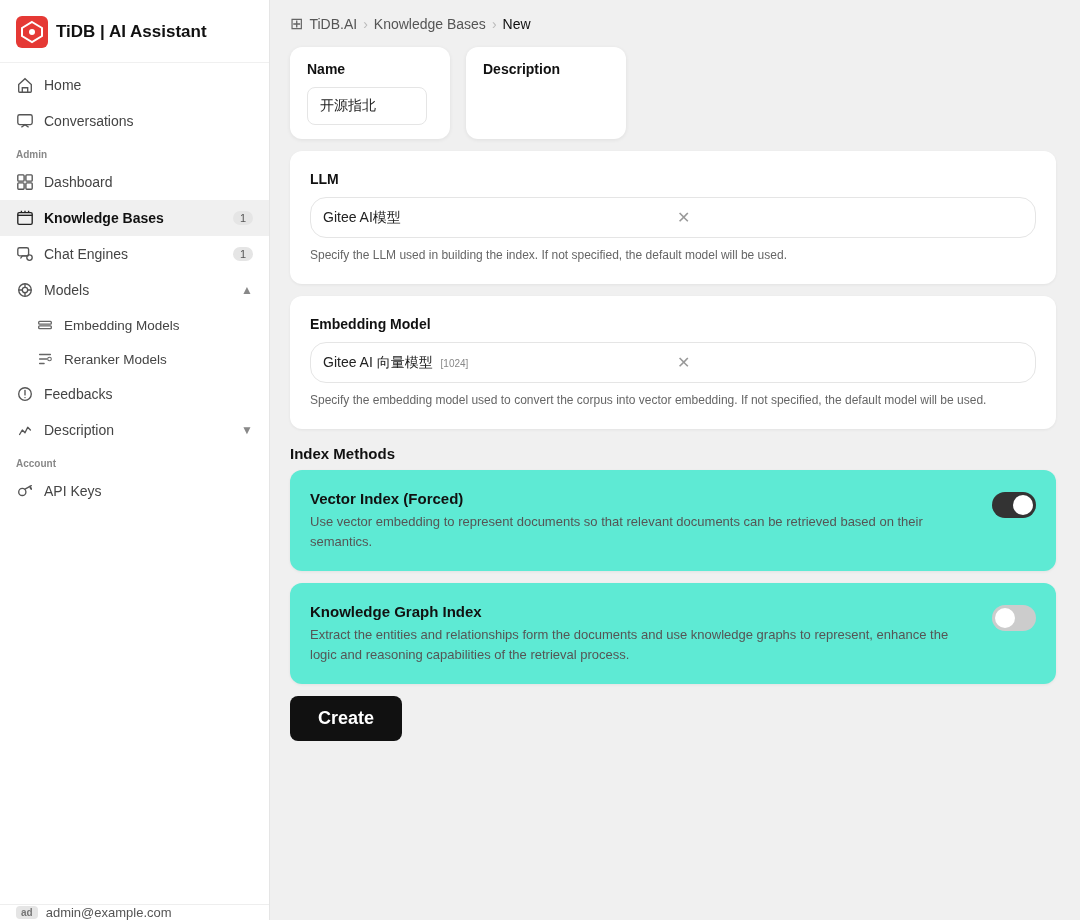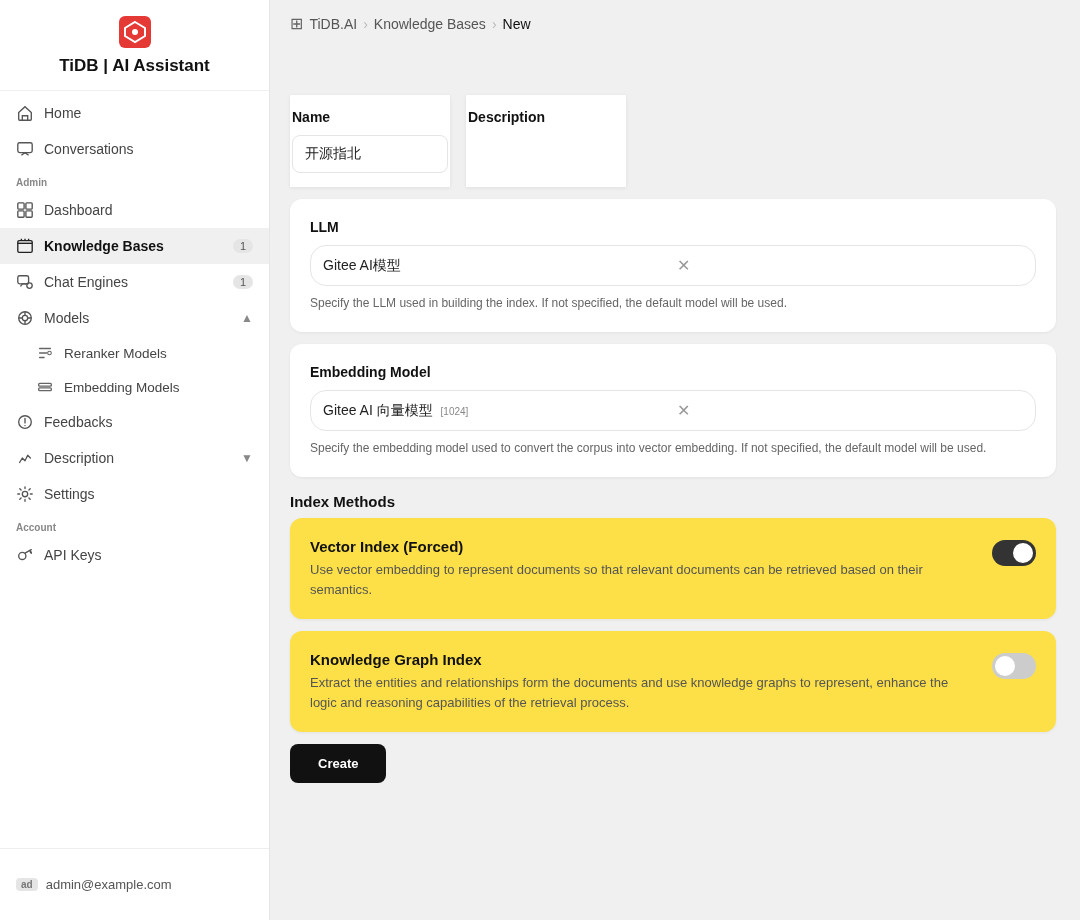--- a/index.html
+++ b/index.html
@@ -23,21 +23,20 @@
       flex-direction: column;
       height: 100%;
     }
 
     .sidebar-header {
       display: flex;
       align-items: center;
       gap: 8px;
       padding: 16px 16px 14px 16px;
       border-bottom: 1px solid #f0f0f0;
-      flex-direction: column;
     }
 
     .logo-icon {
       width: 32px;
       height: 32px;
     }
 
     .sidebar-header-title {
       font-size: 17px;
       font-weight: 600;
@@ -125,21 +124,21 @@
       align-items: center;
       gap: 10px;
       padding: 8px 16px 8px 36px;
       cursor: pointer;
       color: #444;
       font-size: 13.5px;
     }
 
     .sidebar-footer {
       border-top: 1px solid #eee;
-      padding: 28px 16px;
+      padding: 0 16px;
       display: flex;
       align-items: center;
       gap: 8px;
       font-size: 13px;
       color: #555;
     }
 
     .footer-badge {
       font-size: 10px;
       background: #e5e5e5;
@@ -195,25 +194,24 @@
     }
 
     .name-desc-row {
       display: flex;
       gap: 16px;
       margin-bottom: 12px;
     }
 
     .nd-card {
       background: #fff;
-      border-radius: 1px;
-      padding: 14px 2px;
+      border-radius: 12px;
+      padding: 14px 17px;
       box-shadow: 0 1px 4px rgba(0,0,0,0.07);
       min-width: 160px;
-      margin-top: 48px;
     }
 
     .main-card {
       background: #fff;
       border-radius: 12px;
       padding: 20px;
       margin-bottom: 12px;
       box-shadow: 0 1px 3px rgba(0,0,0,0.06);
     }
 
@@ -248,21 +246,21 @@
     }
 
     .section-title {
       font-size: 15px;
       font-weight: 700;
       color: #111;
       margin-bottom: 14px;
     }
 
     .index-method-card {
-      background: #fde047;
+      background: #5eead4;
       border-radius: 12px;
       padding: 20px;
       margin-bottom: 12px;
       box-shadow: 0 1px 3px rgba(0,0,0,0.06);
     }
 
     .method-row {
       display: flex;
       align-items: flex-start;
       gap: 14px;
@@ -322,21 +320,21 @@
     .toggle.off .toggle-knob {
       left: 3px;
     }
 
     .create-btn {
       background: #111;
       color: #fff;
       border: none;
       border-radius: 8px;
       padding: 12px 28px;
-      font-size: 13px;
+      font-size: 18px;
       font-weight: 600;
       cursor: pointer;
       margin-bottom: 20px;
     }
 
     
     .icon-svg {
       width: 18px;
       height: 18px;
       flex-shrink: 0;
@@ -419,58 +417,51 @@
         <circle cx="10" cy="10" r="3" stroke="#555" stroke-width="1.5"></circle>
         <path d="M10 3v4M10 13v4M3 10h4M13 10h4" stroke="#555" stroke-width="1.5"></path>
       </svg>
       <span>Models</span>
       <span class="chevron">▲</span>
     </div>
 
 
     <div class="nav-sub-item">
       <svg class="icon-svg" viewBox="0 0 20 20" fill="none">
+        <rect x="3" y="6" width="14" height="3" rx="1" stroke="#666" stroke-width="1.5"></rect>
+        <rect x="3" y="11" width="14" height="3" rx="1" stroke="#666" stroke-width="1.5"></rect>
+      </svg>
+      <span>Embedding Models</span>
+    </div>
+
+    <div class="nav-sub-item">
+      <svg class="icon-svg" viewBox="0 0 20 20" fill="none">
         <path d="M4 5h12M4 10h8M4 15h5" stroke="#666" stroke-width="1.5" stroke-linecap="round"></path>
         <circle cx="15" cy="10" r="2" stroke="#666" stroke-width="1.2"></circle>
       </svg>
       <span>Reranker Models</span>
-    </div>
-
-    <div class="nav-sub-item">
-      <svg class="icon-svg" viewBox="0 0 20 20" fill="none">
-        <rect x="3" y="6" width="14" height="3" rx="1" stroke="#666" stroke-width="1.5"></rect>
-        <rect x="3" y="11" width="14" height="3" rx="1" stroke="#666" stroke-width="1.5"></rect>
-      </svg>
-      <span>Embedding Models</span>
     </div>
 
     <div class="nav-item">
       <svg class="icon-svg" viewBox="0 0 20 20" fill="none">
         <circle cx="10" cy="10" r="7" stroke="#555" stroke-width="1.5"></circle>
         <path d="M10 6v5" stroke="#555" stroke-width="1.5" stroke-linecap="round"></path>
         <circle cx="10" cy="14" r="0.8" fill="#555"></circle>
       </svg>
       <span>Feedbacks</span>
     </div>
 
     <div class="nav-item">
       <svg class="icon-svg" viewBox="0 0 20 20" fill="none">
         <path d="M4 15l3-5 3 3 3-6 3 3" stroke="#555" stroke-width="1.5" stroke-linecap="round" stroke-linejoin="round"></path>
       </svg>
       <span>Description</span>
       <span class="chevron">▼</span>
     </div>
 
-    <div class="nav-item">
-      <svg class="icon-svg" viewBox="0 0 20 20" fill="none">
-        <circle cx="10" cy="10" r="3" stroke="#555" stroke-width="1.5"></circle>
-        <path d="M10 2v2M10 16v2M2 10h2M16 10h2M4.22 4.22l1.42 1.42M14.36 14.36l1.42 1.42M4.22 15.78l1.42-1.42M14.36 5.64l1.42-1.42" stroke="#555" stroke-width="1.5" stroke-linecap="round"></path>
-      </svg>
-      <span>Settings</span>
-    </div>
 
     <div class="section-label">Account</div>
 
     <div class="nav-item">
       <svg class="icon-svg" viewBox="0 0 20 20" fill="none">
         <circle cx="7" cy="11" r="4" stroke="#555" stroke-width="1.5"></circle>
         <path d="M10 8l7-4" stroke="#555" stroke-width="1.5" stroke-linecap="round"></path>
         <path d="M15 5l2 2" stroke="#555" stroke-width="1.5" stroke-linecap="round"></path>
         <path d="M17 8l-1-1" stroke="#555" stroke-width="1.5" stroke-linecap="round"></path>
       </svg>
@@ -495,21 +486,21 @@
     <span class="breadcrumb-current">New</span>
   </div>
 
   <div class="content-area">
 
     
     <div class="name-desc-row">
 
       <div class="nd-card">
         <div class="field-label">Name</div>
-        <input class="field-input" type="text" style="width: 156px;" value="开源指北">
+        <input class="field-input" type="text" style="width: 120px;" value="开源指北">
       </div>
 
       <div class="nd-card">
         <div class="field-label">Description</div>
       </div>
     </div>
 
     
     <div class="main-card">
       <div class="field-label">LLM</div>

